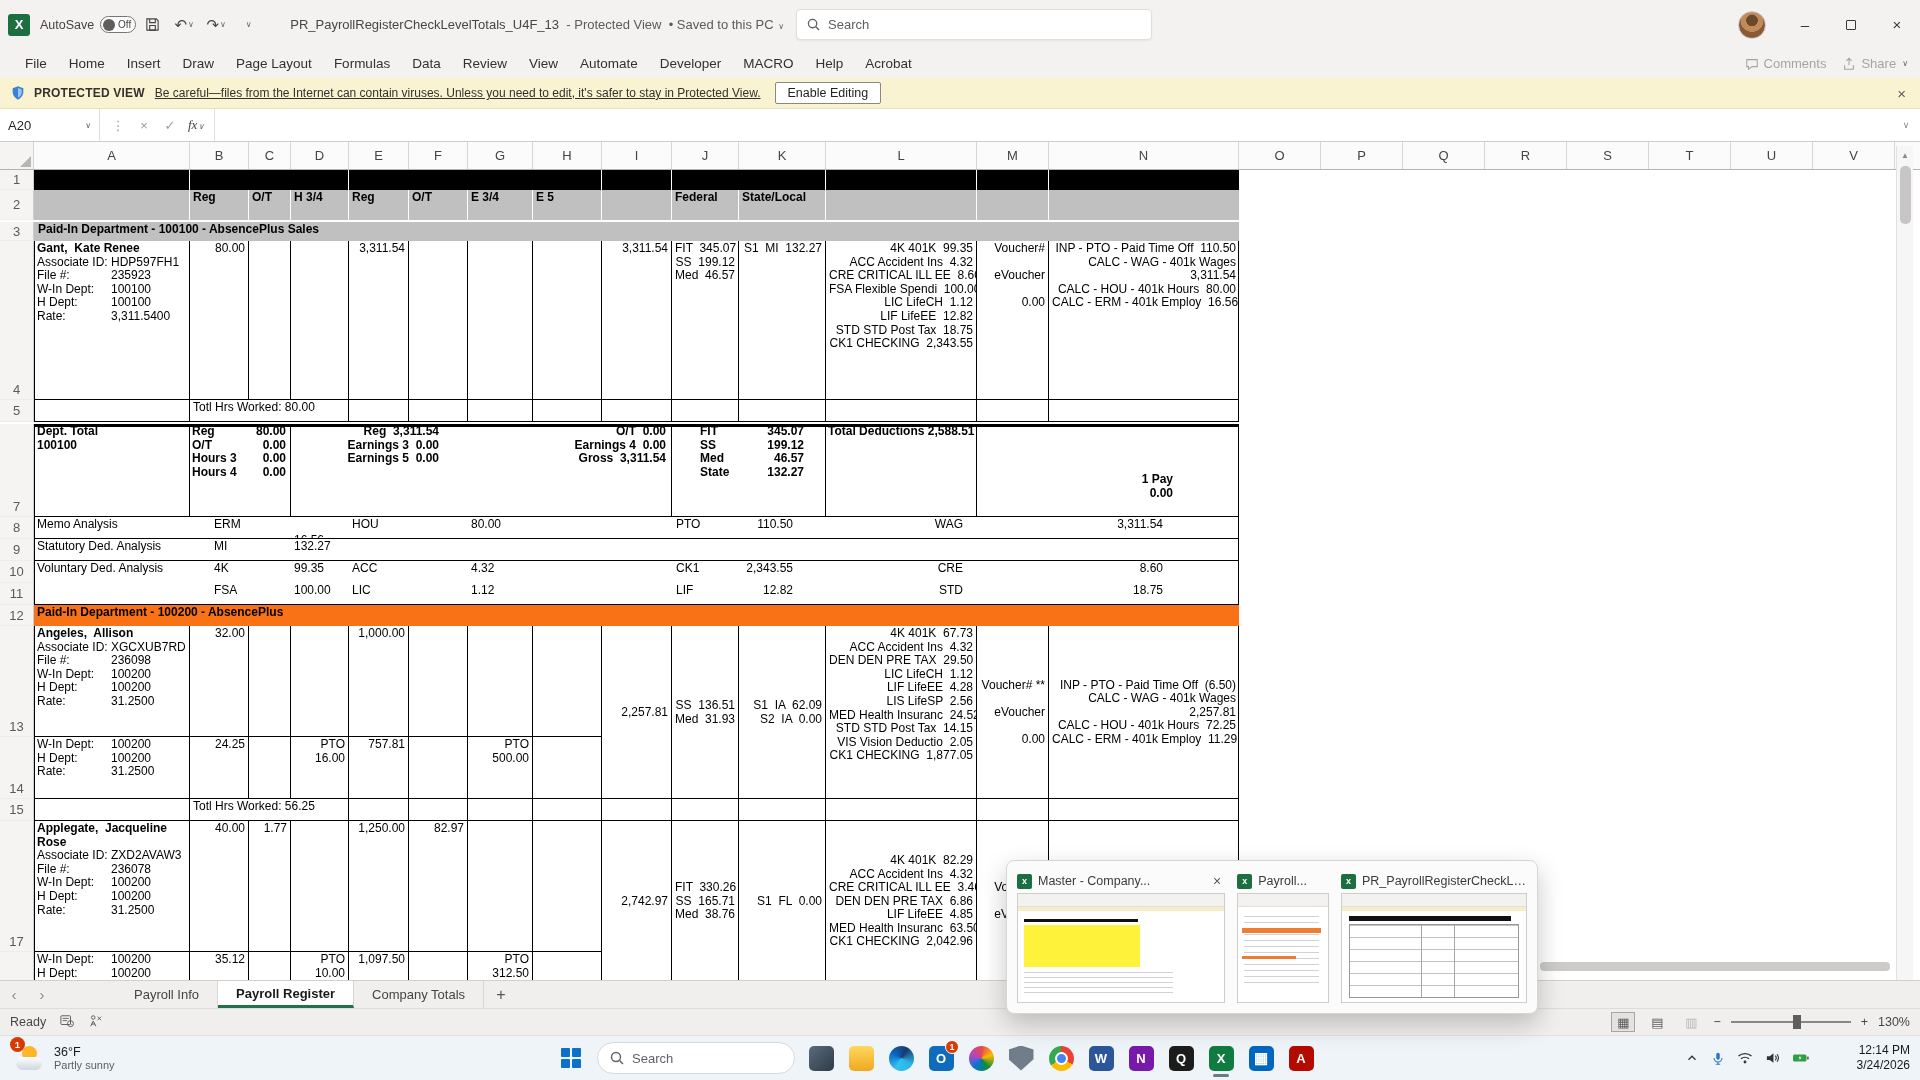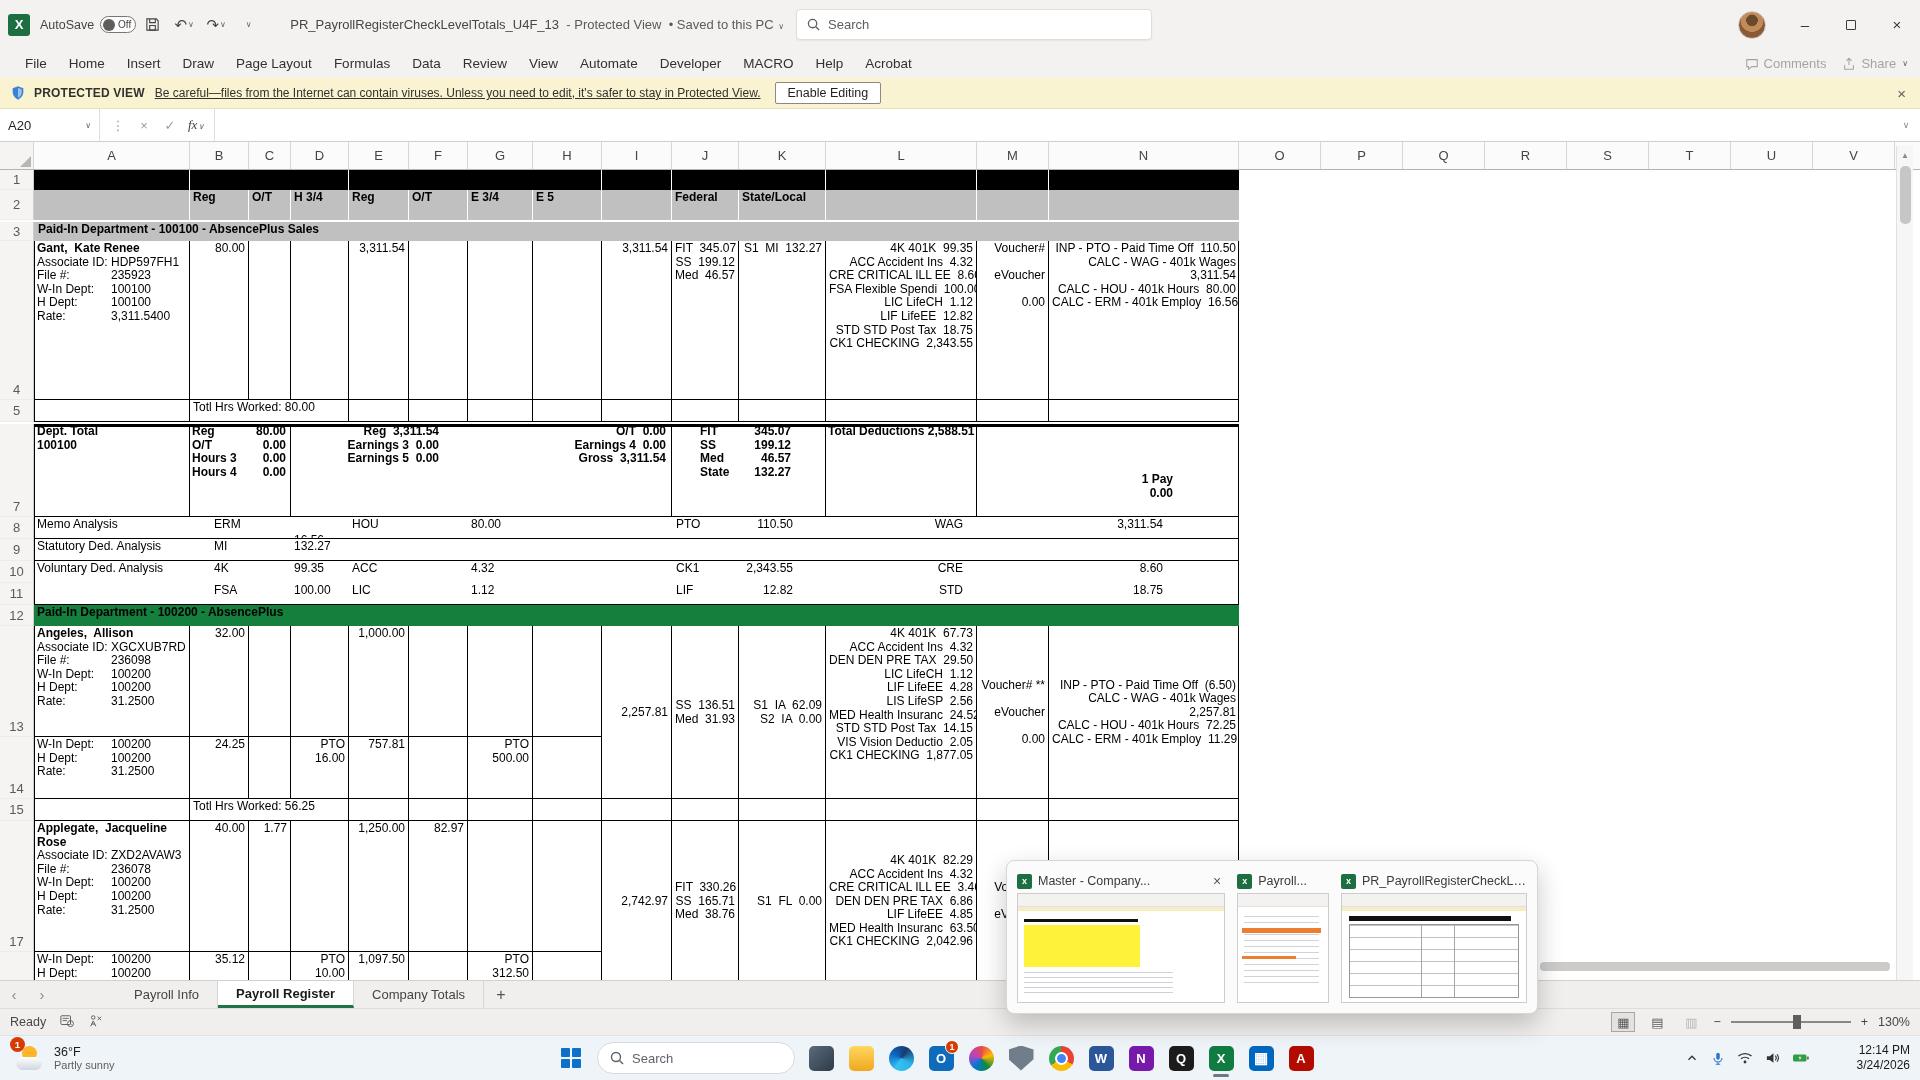--- a/index.html
+++ b/index.html
@@ -432,21 +432,21 @@
       <div class="cell va-t ha-r bold" style="grid-area: 1 / 5 / span 1 / span 4; padding-right: 94px;">
         <div class="ln">Reg  3,311.54</div>
         <div class="ln">Earnings 3  0.00</div>
         <div class="ln">Earnings 5  0.00</div>
       </div>
       <div class="cell va-t ha-r bold" style="grid-area: 1 / 9 / span 1 / span 2; padding-right: 5px; border-right: 1px solid rgb(0, 0, 0);">
         <div class="ln">O/T  0.00</div>
         <div class="ln">Earnings 4  0.00</div>
         <div class="ln">Gross  3,311.54</div>
       </div>
-      <div class="cell va-t ha-l bold" style="grid-area: 1 / 11 / span 1 / span 2; padding-left: 28px; padding-right: 34px; border-right: 1px solid rgb(0, 0, 0);">
+      <div class="cell va-t ha-l bold" style="grid-area: 1 / 11 / span 1 / span 2; padding-left: 28px; padding-right: 21px; border-right: 1px solid rgb(0, 0, 0);">
         <div class="ln pair"><span>FIT</span><span>345.07</span></div>
         <div class="ln pair"><span>SS</span><span>199.12</span></div>
         <div class="ln pair"><span>Med</span><span>46.57</span></div>
         <div class="ln pair"><span>State</span><span>132.27</span></div>
       </div>
       <div class="cell va-t ha-l bold" style="grid-area: 1 / 13 / span 1 / span 1; padding-left: 2px; border-right: 1px solid rgb(0, 0, 0);">
         <div class="ln">Total Deductions 2,588.51</div>
       </div>
       <div class="cell va-t ha-r bold" style="grid-area: 1 / 14 / span 1 / span 2; padding-right: 66px; margin-top: 48px;">
         <div class="ln">1 Pay</div>
@@ -552,21 +552,21 @@
       <div class="cell va-t ha-r" style="grid-area: 1 / 13 / span 1 / span 1; padding-right: 14px;">
         <div class="ln">STD</div>
       </div>
       <div class="cell va-t ha-r" style="grid-area: 1 / 14 / span 1 / span 2; padding-right: 76px;">
         <div class="ln">18.75</div>
       </div>
     </div>
     <div class="blk" style="grid-template-columns: 34px 156px 59px 42px 58px 60px 59px 65px 69px 70px 67px 87px 151px 72px 190px; grid-template-rows: 21px;">
       <div class="frame" style="border-top: 1px solid rgb(58, 58, 58); border-bottom: 1px solid rgb(58, 58, 58);"></div>
       <div class="gut" style="grid-area: 1 / 1;">12</div>
-      <div class="cell va-t ha-l bold" style="grid-area: 1 / 2 / span 1 / span 14; background: #15803d; ">
+      <div class="cell va-t ha-l bold" style="grid-area: 1 / 2 / span 1 / span 14; background: #f97316; ">
         <div class="ln">Paid-In Department - 100200 - AbsencePlus</div>
       </div>
     </div>
     <div class="blk" style="grid-template-columns: 34px 156px 59px 42px 58px 60px 59px 65px 69px 70px 67px 87px 151px 72px 190px; grid-template-rows: 111px 62px;">
       <div class="frame" style="border-left: 1px solid rgb(0, 0, 0); border-right: 1px solid rgb(0, 0, 0); border-bottom: 1px solid rgb(0, 0, 0);"></div>
       <div class="gut b" style="grid-area: 1 / 1;">13</div>
       <div class="gut b" style="grid-area: 2 / 1;">14</div>
       <div class="cell va-t ha-l" style="grid-area: 1 / 2 / span 1 / span 1; border-right: 1px solid rgb(0, 0, 0); border-bottom: 1px solid rgb(0, 0, 0);">
         <div class="ln b">Angeles,  Allison</div>
         <div class="ln">Associate ID: XGCXUB7RD</div>

